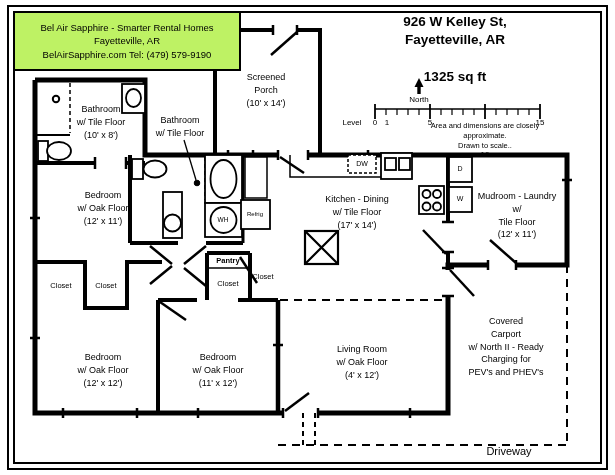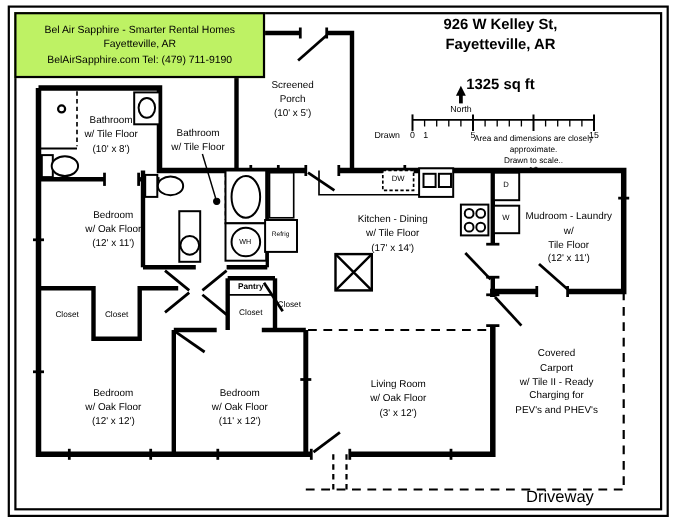--- a/index.html
+++ b/index.html
@@ -13,21 +13,21 @@
   .infobox{
     position:absolute;left:13px;top:11px;width:228px;height:60px;border:2px solid #000;
     background:#bef264;display:flex;flex-direction:column;justify-content:center;align-items:center;
     font-size:9.5px;line-height:1.4;text-align:center;box-sizing:border-box;
   }
   .lbl{
     position:absolute;transform:translate(-50%,-50%);white-space:pre-line;
     text-align:center;font-size:9px;line-height:1.42;
   }
   .title-block{font-weight:bold;font-size:13.5px;line-height:1.35;white-space:pre-line;}
-  .f95{font-size:15px;}
+  .f95{font-size:11px;}
   .f8{font-size:8px;line-height:1.2;}
   .f75{font-size:7.5px;line-height:1.35;}
   .f7{font-size:7px;line-height:1.2;}
   .f65{font-size:6.5px;line-height:1.1;}
   .f6{font-size:6px;line-height:1.1;}
 </style>
 </head>
 <body>
 
 <div class="page">
@@ -217,42 +217,42 @@
           <path d="M430,104 V119"></path>
           <path d="M485,104 V119"></path>
           <path d="M540,104 V119"></path>
       </g>
     </g>
   </svg>
 
   <div class="infobox">
     <div>Bel Air Sapphire - Smarter Rental Homes</div>
     <div>Fayetteville, AR</div>
-    <div>BelAirSapphire.com   Tel: (479) 711-9190</div>
+    <div>BelAirSapphire.com   Tel: (479) 579-9190</div>
   </div>
 
   <div class="lbl title-block" style="left:455px;top:50px;">
     <div>926 W Kelley St, Fayetteville, AR</div>
     <div>1325 sq ft</div>
   </div>
 
   <div class="lbl f8" style="left:419px;top:100px;">North</div>
 
-  <div class="lbl f8" style="left:352px;top:123px;">Drawn</div>
+  <div class="lbl f8" style="left:352px;top:123px;">Level</div>
   <div class="lbl f8" style="left:375px;top:123px;">0</div>
   <div class="lbl f8" style="left:387px;top:123px;">1</div>
   <div class="lbl f8" style="left:430px;top:123px;">5</div>
   <div class="lbl f8" style="left:485px;top:123px;margin-top:32px;">10</div>
   <div class="lbl f8" style="left:540px;top:123px;">15</div>
   <div class="lbl f75" style="left:449px;top:136px;margin-left:36px;">Area and dimensions are closely approximate.
 Drawn to scale..</div>
 
   <div class="lbl" style="left:266px;top:90px;">Screened
 Porch
-(10' x 5')</div>
+(10' x 14')</div>
   <div class="lbl" style="left:101px;top:122px;">Bathroom
 w/ Tile Floor
 (10' x 8')</div>
   <div class="lbl" style="left:180px;top:127px;">Bathroom
 w/ Tile Floor</div>
   <div class="lbl" style="left:103px;top:208px;">Bedroom
 w/ Oak Floor
 (12' x 11')</div>
   <div class="lbl" style="left:357px;top:212px;">Kitchen - Dining
 w/ Tile Floor
@@ -262,24 +262,24 @@
 Tile Floor
 (12' x 11')</div>
   <div class="lbl" style="left:103px;top:370px;">Bedroom
 w/ Oak Floor
 (12' x 12')</div>
   <div class="lbl" style="left:218px;top:370px;">Bedroom
 w/ Oak Floor
 (11' x 12')</div>
   <div class="lbl" style="left:362px;top:362px;">Living Room
 w/ Oak Floor
-(3' x 12')</div>
+(4' x 12')</div>
   <div class="lbl" style="left:506px;top:347px;">Covered
 Carport
-w/ Tile II - Ready
+w/ North II - Ready
 Charging for
 PEV's and PHEV's</div>
   <div class="lbl f95" style="left:509px;top:452px;">Driveway</div>
 
   <div class="lbl f75" style="left:228px;top:261px;font-weight:bold;">Pantry</div>
   <div class="lbl f75" style="left:228px;top:284px;">Closet</div>
   <div class="lbl f75" style="left:263px;top:277px;">Closet</div>
   <div class="lbl f75" style="left:61px;top:286px;">Closet</div>
   <div class="lbl f75" style="left:106px;top:286px;">Closet</div>
 

